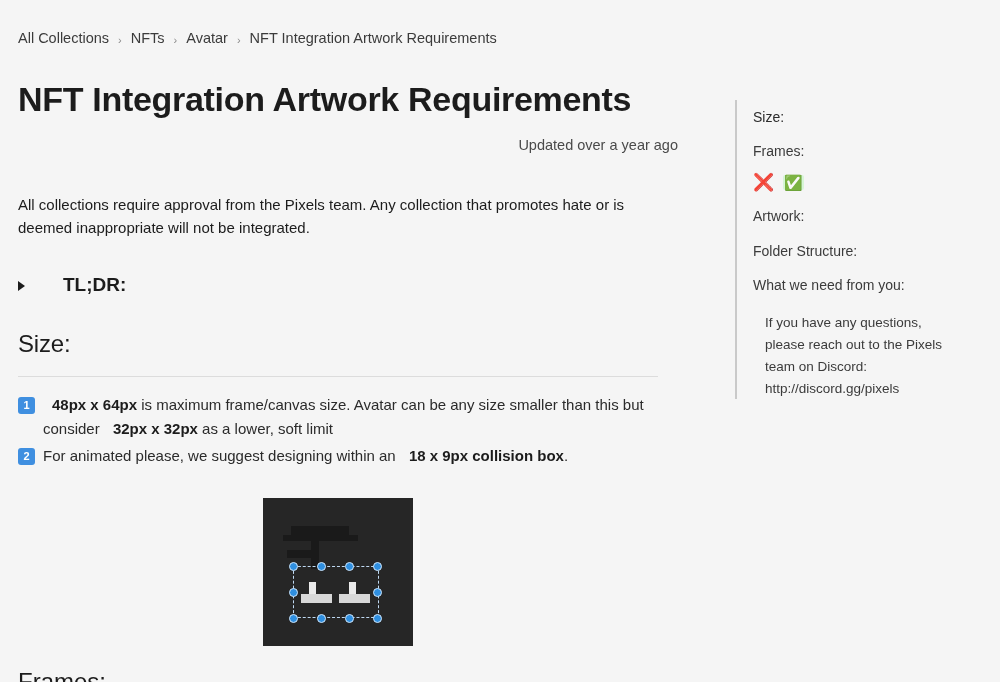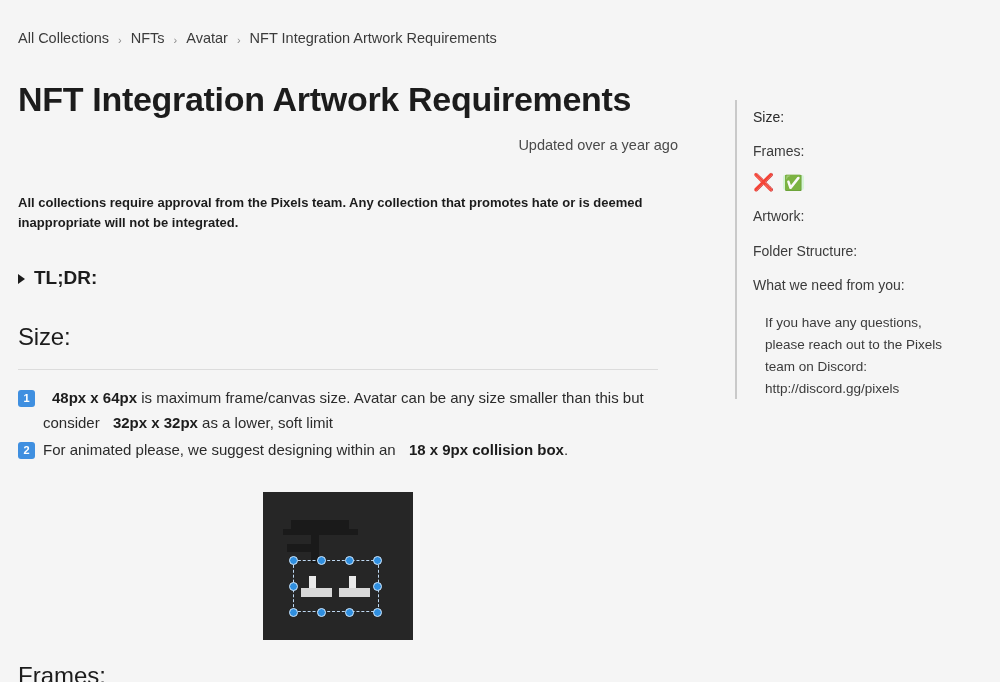--- a/index.html
+++ b/index.html
@@ -63,35 +63,36 @@
     color: #1c1c1c;
   }
   .updated {
     margin-top: 18px;
     font-size: 14.5px;
     color: #4a4a4a;
     text-align: right;
   }
   .notice {
     margin-top: 40px;
-    font-size: 13px;
-    font-weight: bold;
+    font-size: 15px;
+    font-weight: normal;
     line-height: 1.55;
     color: #1c1c1c;
     max-width: 640px;
   }
   .tldr {
     margin-top: 34px;
     display: flex;
     align-items: center;
     font-size: 19px;
     font-weight: bold;
     color: #1c1c1c;
     cursor: pointer;
     user-select: none;
+    gap: 29px;
   }
   .tldr .caret {
     display: inline-block;
     width: 0; height: 0;
     border-left: 7px solid #1c1c1c;
     border-top: 5px solid transparent;
     border-bottom: 5px solid transparent;
     margin-right: 9px;
     position: relative;
     top: 1px;

